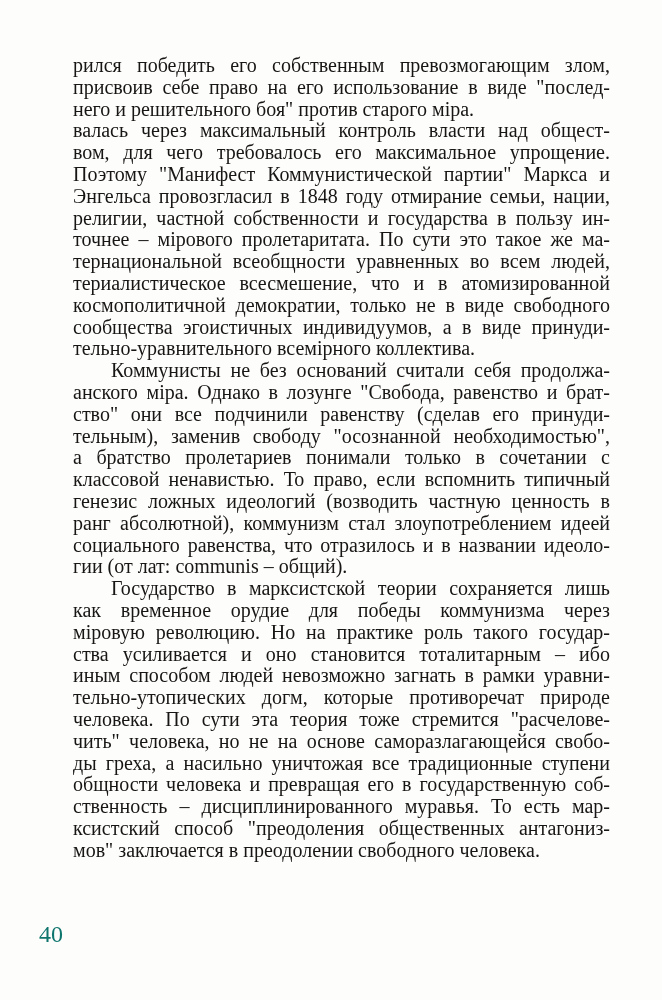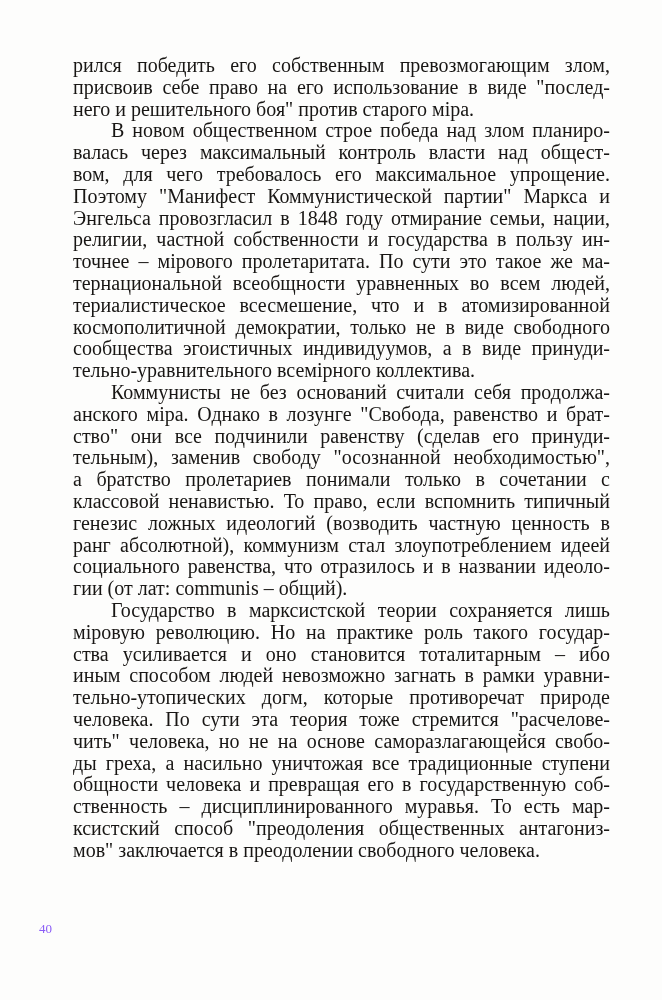--- a/index.html
+++ b/index.html
@@ -35,37 +35,36 @@
     text-indent: 38px;
   }
   .line.para-end {
     text-align-last: left;
   }
   .page-number {
     position: absolute;
     left: 39px;
     top: 921px;
     font-family: "Liberation Serif", "DejaVu Serif", serif;
-    font-size: 13px;
-    color: #8b5cf6;
+    font-size: 24px;
+    color: #0f766e;
   }
 </style>
 </head>
 <body>
 
 <div class="text-block">
 
   <div class="paragraph">
     <div class="line">рился победить его собственным превозмогающим злом,</div>
     <div class="line">присвоив себе право на его использование в виде "послед-</div>
     <div class="line para-end">него и решительного боя" против старого міра.</div>
   </div>
 
   <div class="paragraph">
-    <div class="line para-start">В новом общественном строе победа над злом планиро-</div>
     <div class="line">валась через максимальный контроль власти над общест-</div>
     <div class="line">вом, для чего требовалось его максимальное упрощение.</div>
     <div class="line">Поэтому "Манифест Коммунистической партии" Маркса и</div>
     <div class="line">Энгельса провозгласил в 1848 году отмирание семьи, нации,</div>
     <div class="line">религии, частной собственности и государства в пользу ин-</div>
     <div class="line">точнее – мірового пролетаритата. По сути это такое же ма-</div>
     <div class="line">тернациональной всеобщности уравненных во всем людей,</div>
     <div class="line">териалистическое всесмешение, что и в атомизированной</div>
     <div class="line">космополитичной демократии, только не в виде свободного</div>
     <div class="line">сообщества эгоистичных индивидуумов, а в виде принуди-</div>
@@ -80,20 +79,21 @@
     <div class="line">а братство пролетариев понимали только в сочетании с</div>
     <div class="line">классовой ненавистью. То право, если вспомнить типичный</div>
     <div class="line">генезис ложных идеологий (возводить частную ценность в</div>
     <div class="line">ранг абсолютной), коммунизм стал злоупотреблением идеей</div>
     <div class="line">социального равенства, что отразилось и в названии идеоло-</div>
     <div class="line para-end">гии (от лат: communis – общий).</div>
   </div>
 
   <div class="paragraph">
     <div class="line para-start">Государство в марксистской теории сохраняется лишь</div>
+    <div class="line">как временное орудие для победы коммунизма через</div>
     <div class="line">міровую революцию. Но на практике роль такого государ-</div>
     <div class="line">ства усиливается и оно становится тоталитарным – ибо</div>
     <div class="line">иным способом людей невозможно загнать в рамки уравни-</div>
     <div class="line">тельно-утопических догм, которые противоречат природе</div>
     <div class="line">человека. По сути эта теория тоже стремится "расчелове-</div>
     <div class="line">чить" человека, но не на основе саморазлагающейся свобо-</div>
     <div class="line">ды греха, а насильно уничтожая все традиционные ступени</div>
     <div class="line">общности человека и превращая его в государственную соб-</div>
     <div class="line">ственность – дисциплинированного муравья. То есть мар-</div>
     <div class="line">ксистский способ "преодоления общественных антагониз-</div>

